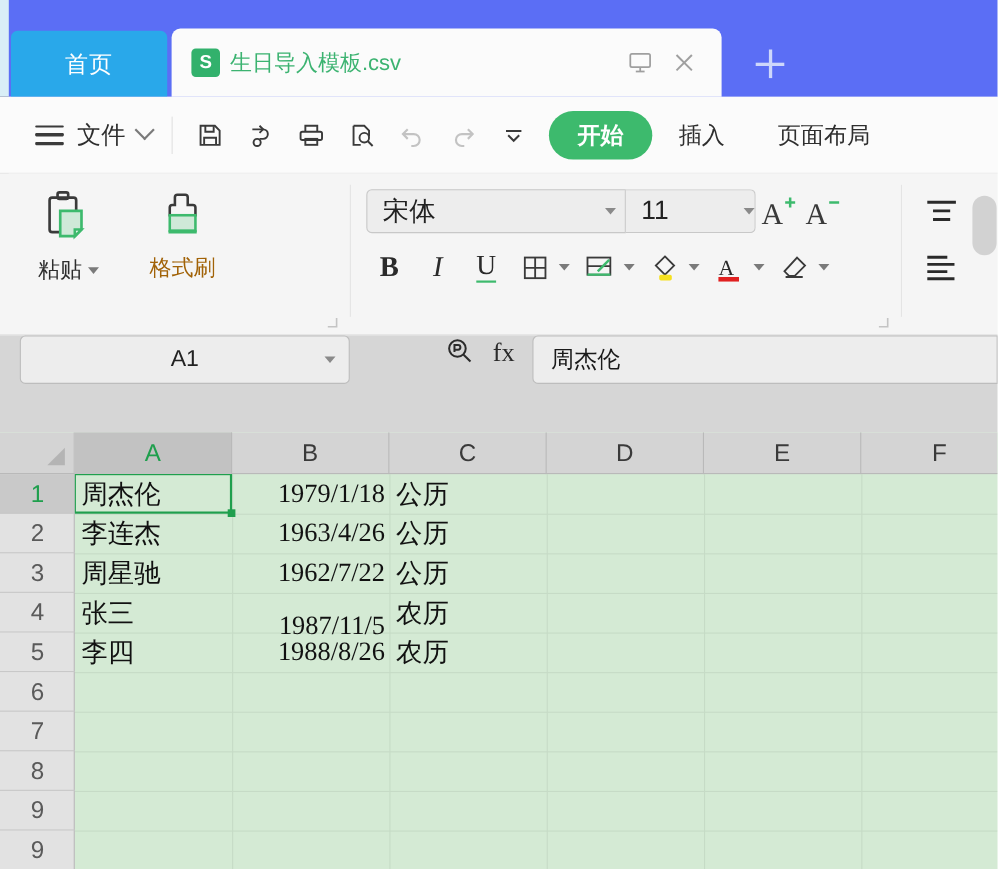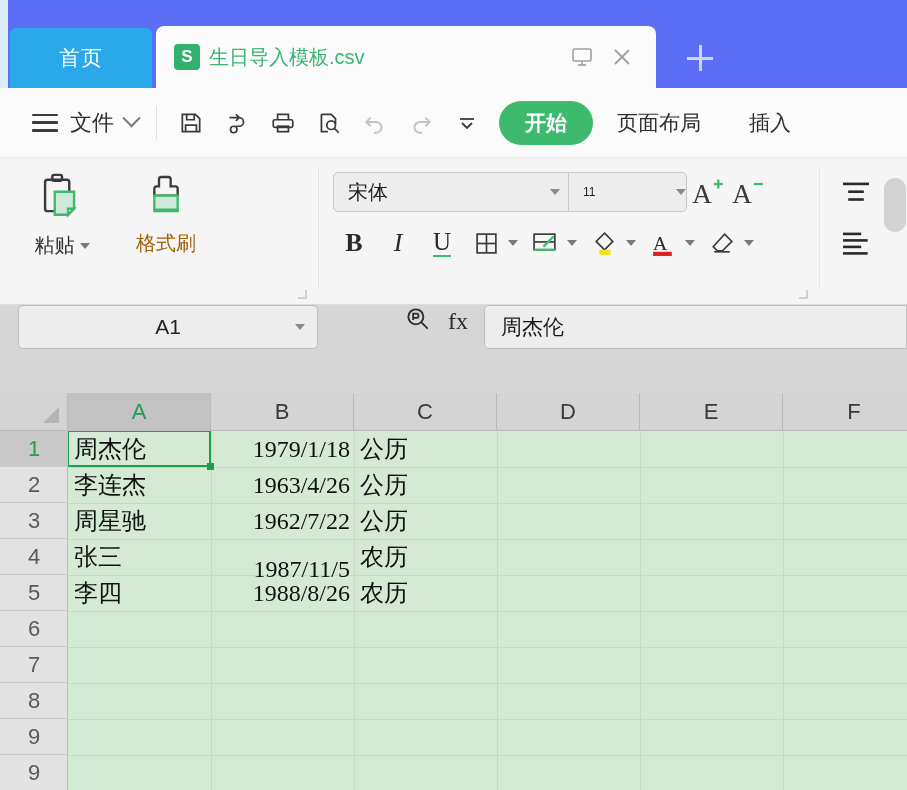--- a/index.html
+++ b/index.html
@@ -88,26 +88,26 @@
   .cc-item { display: flex; align-items: center; gap: 9px; cursor: pointer; font-size: 20px; color: #2e2e2e; }
 
   .fmt-big { width: 100px; display: flex; flex-direction: column; align-items: center; cursor: pointer; margin-left: 6px; }
   .fmt-big .lbl { margin-top: 4px; font-size: 20px; color: #a16207; }
 
   .font-grp { padding-left: 14px; padding-top: 14px; }
   .font-row1 { display: flex; align-items: center; }
   .fontbox {
     width: 236px; height: 40px; background: #ededed; border: 1px solid #c8c8c8;
     border-radius: 5px 0 0 5px; display: flex; align-items: center; padding: 0 8px 0 14px;
-    font-size: 20px; color: #222; cursor: pointer;
+    font-size: 24px; color: #222; cursor: pointer;
   }
   .sizebox {
     width: 118px; height: 40px; background: #ededed; border: 1px solid #c8c8c8; border-left: none;
     border-radius: 0 5px 5px 0; display: flex; align-items: center; padding: 0 0 0 14px;
-    font-size: 12px; color: #222; cursor: pointer;
+    font-size: 24px; color: #222; cursor: pointer;
   }
   .box-caret { margin-left: auto; width: 0; height: 0; border-left: 5px solid transparent; border-right: 5px solid transparent; border-top: 6px solid #8a8a8a; }
   .szup, .szdn { width: 40px; height: 40px; display: flex; align-items: center; justify-content: center; cursor: pointer; position: relative; }
   .font-row2 { display: flex; align-items: center; gap: 2px; margin-top: 10px; }
   .fbtn { width: 42px; height: 42px; display: flex; align-items: center; justify-content: center; cursor: pointer; border-radius: 4px; }
   .with-caret { display: flex; align-items: center; cursor: pointer; }
   .cr { width: 0; height: 0; border-left: 5px solid transparent; border-right: 5px solid transparent; border-top: 6px solid #7a7a7a; margin-left: 1px; margin-right: 4px; }
 
   .align-grp { padding-left: 14px; padding-top: 18px; display: flex; flex-direction: column; gap: 16px; }
   .abtn { width: 44px; height: 34px; display: flex; align-items: center; justify-content: center; cursor: pointer; }
@@ -275,24 +275,24 @@
             <path d="M7 12l5 5 5-5"></path>
         </svg>
       </div>
     </div>
 
     <div class="ribbon-tabs">
       <div class="rtab active">
         <span>开始</span>
       </div>
       <div class="rtab">
+        <span>插入</span>
+      </div>
+      <div class="rtab">
         <span>页面布局</span>
-      </div>
-      <div class="rtab">
-        <span>插入</span>
       </div>
     </div>
   </div>
 
   <div class="ribbon">
 
     <div class="grp" style="width:318px;">
       <div class="paste-big">
         <svg viewBox="0 0 48 48" width="58" height="58" fill="none" stroke="#3a3a3a" stroke-width="2">
           <rect x="10" y="8" width="20" height="26" rx="2"></rect>

